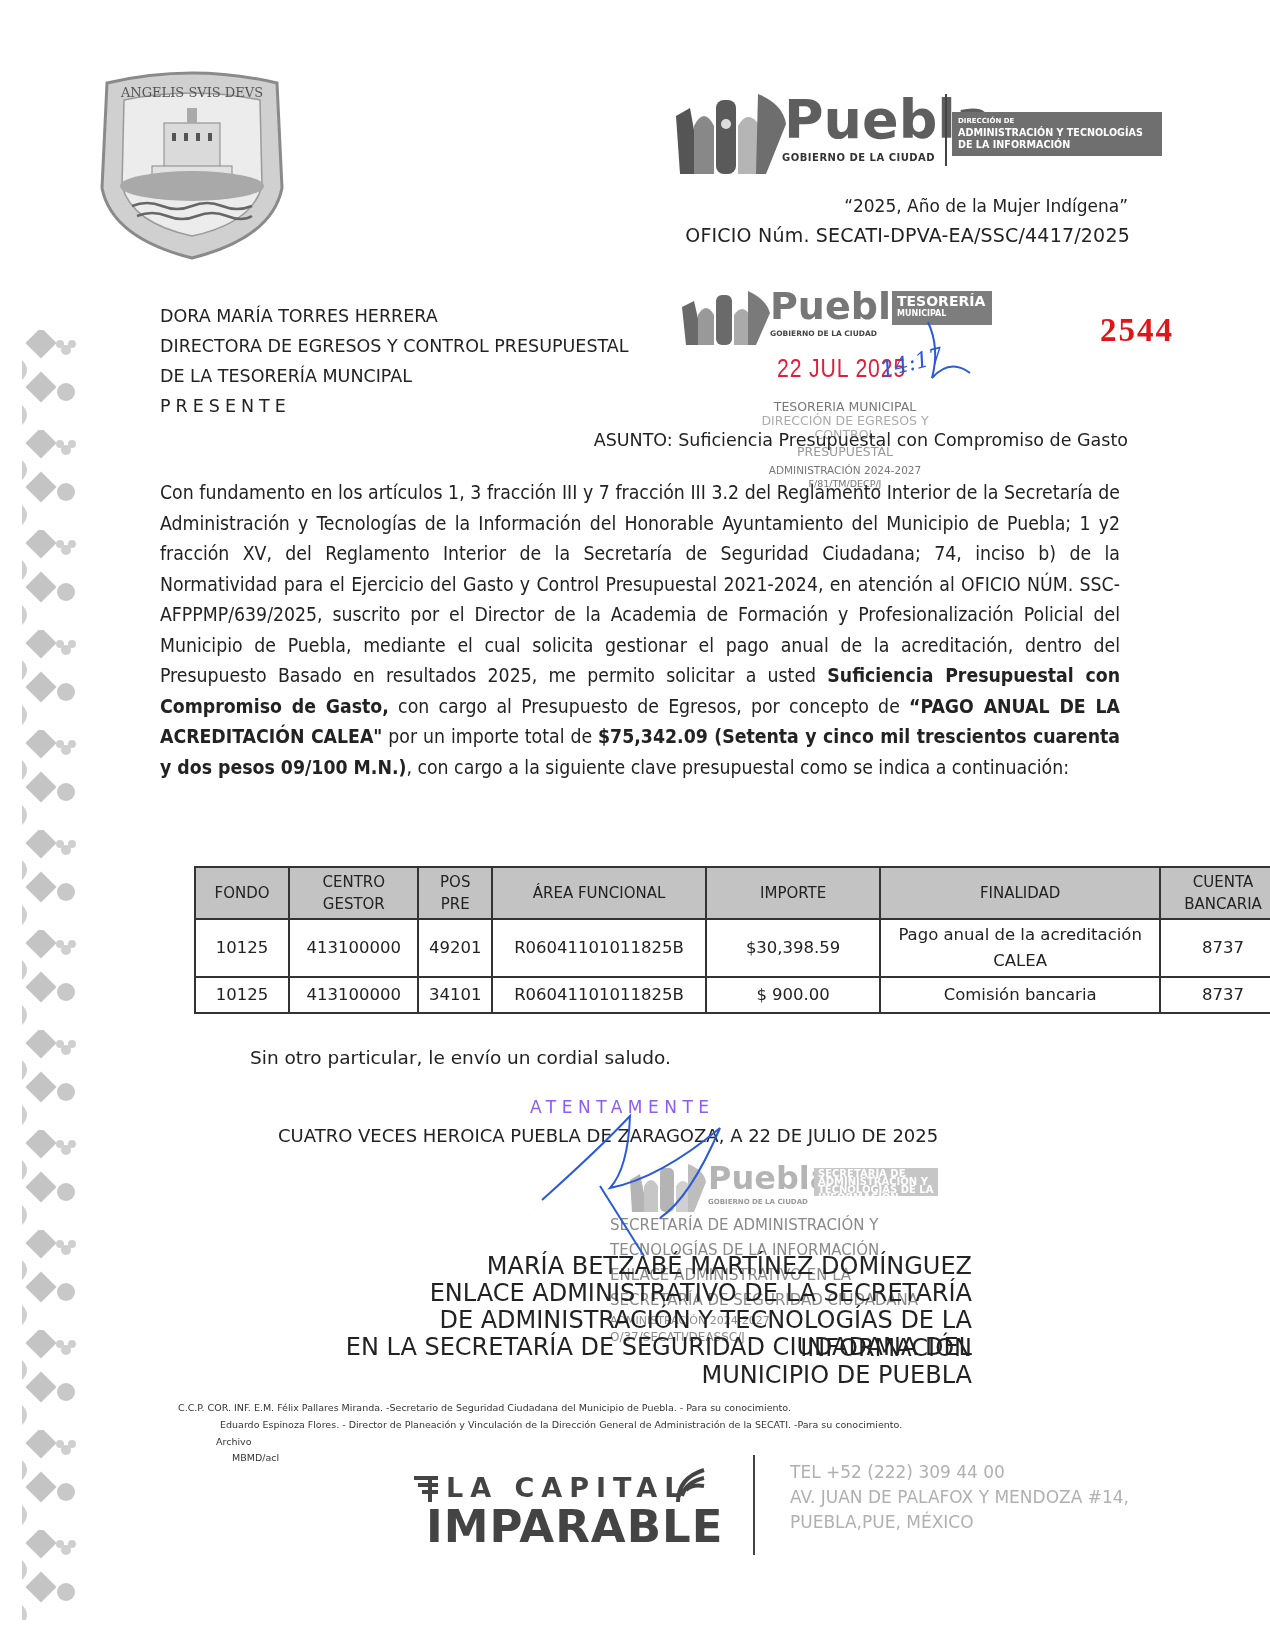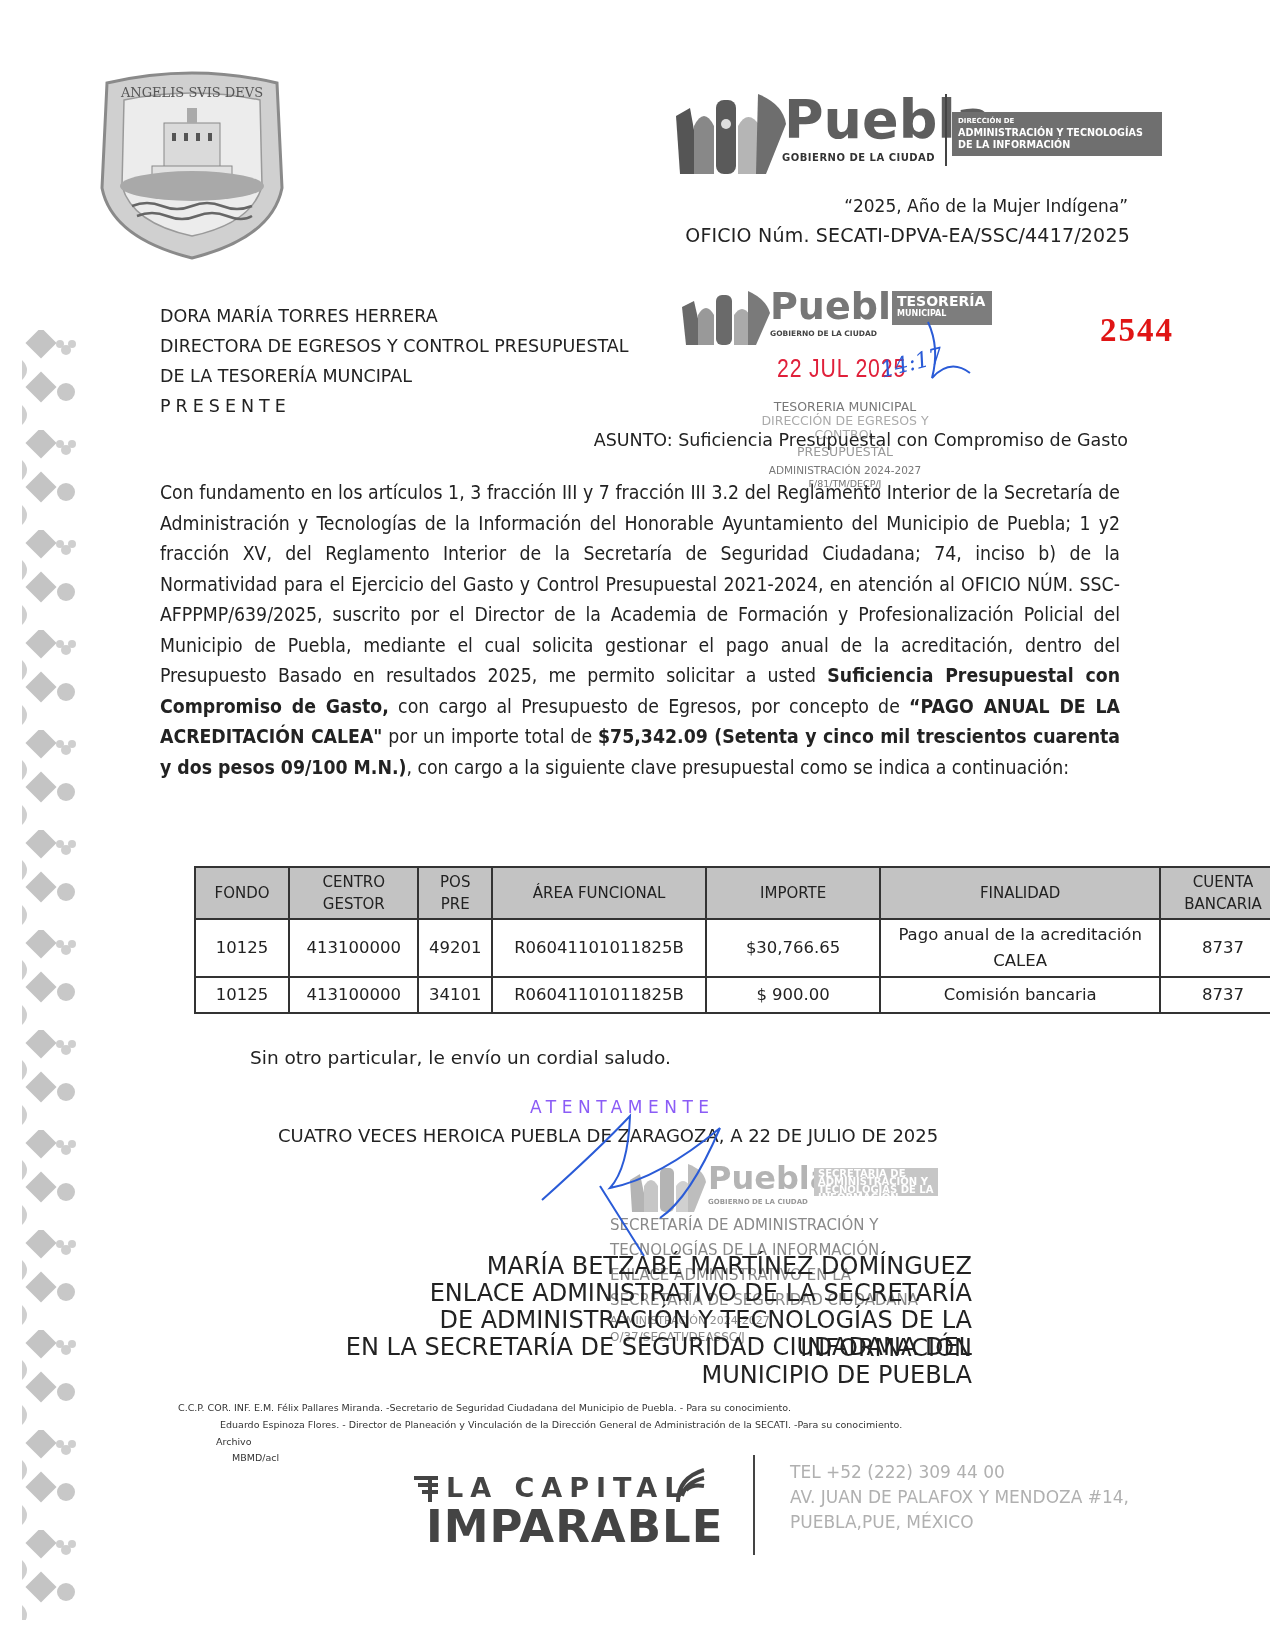--- a/index.html
+++ b/index.html
@@ -167,21 +167,21 @@
       <th style="width:238px">FINALIDAD</th>
       <th style="width:107px">CUENTA BANCARIA</th>
     </tr>
   </thead>
   <tbody>
     <tr class="r1">
       <td>10125</td>
       <td>413100000</td>
       <td>49201</td>
       <td>R06041101011825B</td>
-      <td>$30,766.65</td>
+      <td>$30,398.59</td>
       <td>Pago anual de la acreditación CALEA</td>
       <td>8737</td>
     </tr>
     <tr class="r2">
       <td>10125</td>
       <td>413100000</td>
       <td>34101</td>
       <td>R06041101011825B</td>
       <td>$ 900.00</td>
       <td>Comisión bancaria</td>

